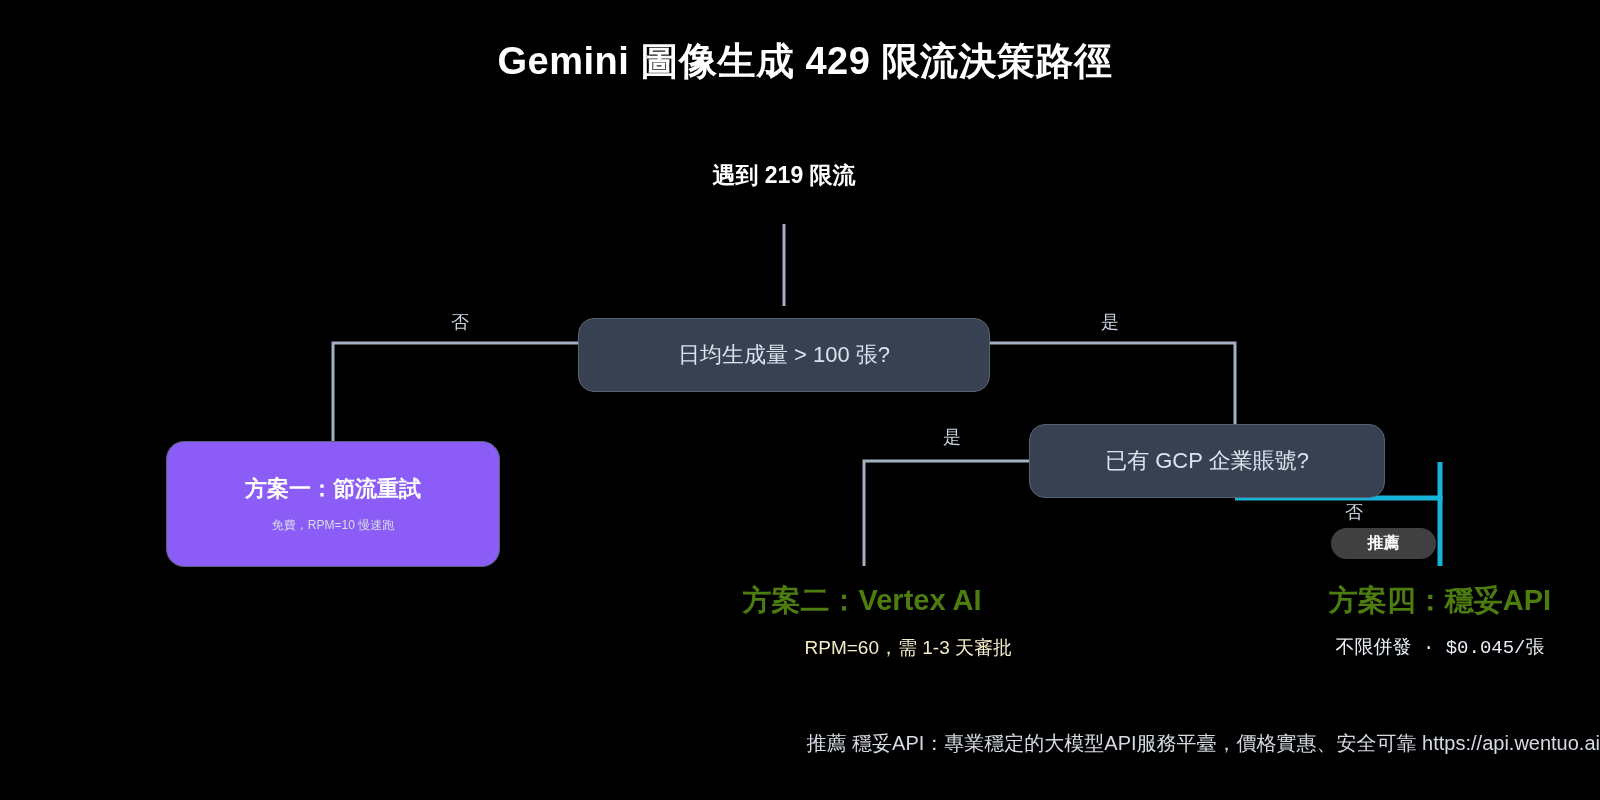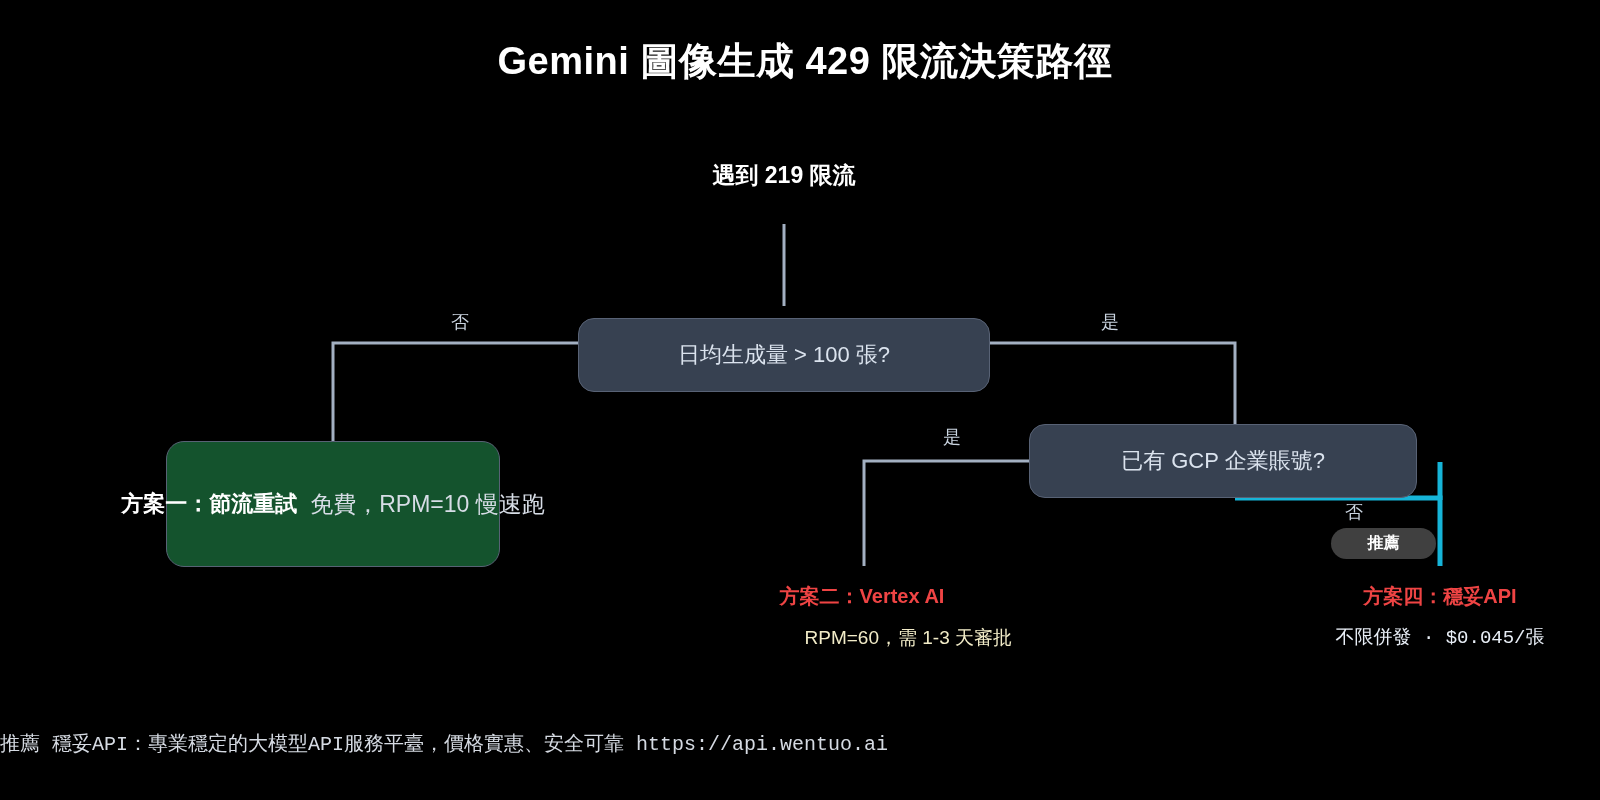--- a/index.html
+++ b/index.html
@@ -65,59 +65,59 @@
     font-size: 22px;
     font-weight: 400;
     white-space: nowrap;
   }
   #decision-1 {
     left: 578px; top: 318px;
     width: 412px; height: 74px;
   }
   #decision-2 {
     left: 1029px; top: 424px;
-    width: 388px; height: 74px;
+    width: 356px; height: 74px;
   }
 
   
   .leaf-box {
     position: absolute;
     left: 166px; top: 441px;
     width: 334px; height: 126px;
-    background: #14532d;
+    background: #8b5cf6;
     border: 1.5px solid #586275;
     border-radius: 18px;
     display: flex;
-    flex-direction: row;
+    flex-direction: column;
     align-items: center;
     justify-content: center;
     gap: 13px;
   }
   .leaf-box .leaf-title {
     color: #ffffff;
     font-size: 22px;
     font-weight: 700;
     white-space: nowrap;
   }
   .leaf-box .leaf-sub {
     color: #d7dde6;
-    font-size: 23px;
+    font-size: 12px;
     font-weight: 400;
     white-space: nowrap;
   }
 
   
   .leaf-plain {
     position: absolute;
     text-align: center;
     white-space: nowrap;
   }
   .leaf-plain .leaf-title {
-    color: #ef4444;
-    font-size: 20px;
+    color: #4d7c0f;
+    font-size: 29px;
     font-weight: 700;
     line-height: 1.1;
   }
   .leaf-plain .leaf-sub {
     margin-top: 21px;
     font-size: 19px;
     font-weight: 400;
     line-height: 1.1;
   }
   #leaf-vertex { left: 712px; top: 585px; width: 300px; }
@@ -153,26 +153,25 @@
     font-size: 16px;
     font-weight: 700;
     white-space: nowrap;
   }
 
   
   .footer {
     position: absolute;
     left: 0; top: 730px;
     width: 1600px;
-    text-align: left;
+    text-align: right;
     color: #d5dae2;
     font-size: 20px;
     font-weight: 400;
     white-space: nowrap;
-    font-family: Liberation Mono, monospace;
   }
 </style>
 </head>
 <body>
 
 <div id="stage">
 
   <div class="title">Gemini 圖像生成 429 限流決策路徑</div>
 
   <svg id="edges" viewBox="0 0 1600 800" width="1600" height="800" xmlns="http://www.w3.org/2000/svg">

